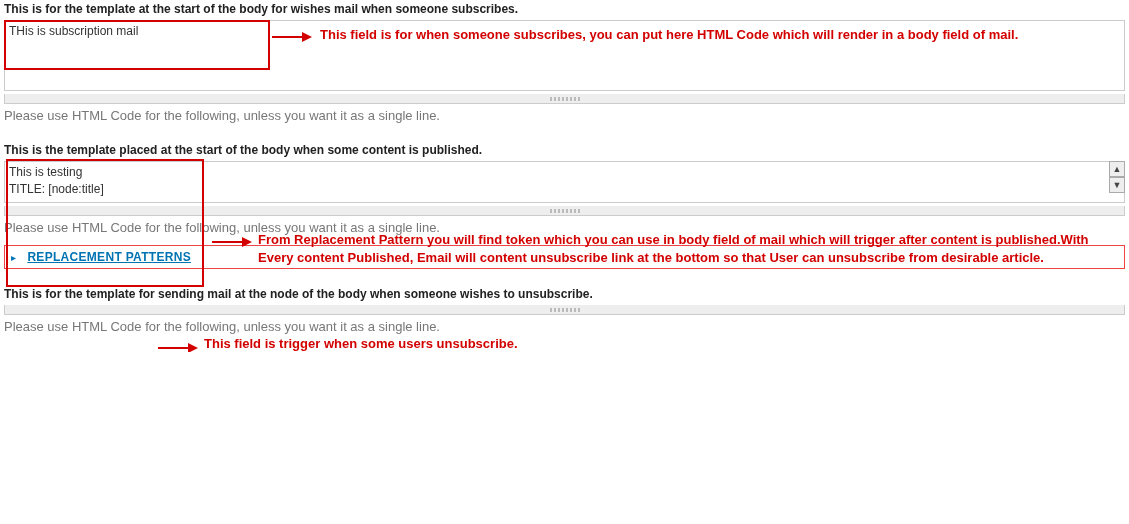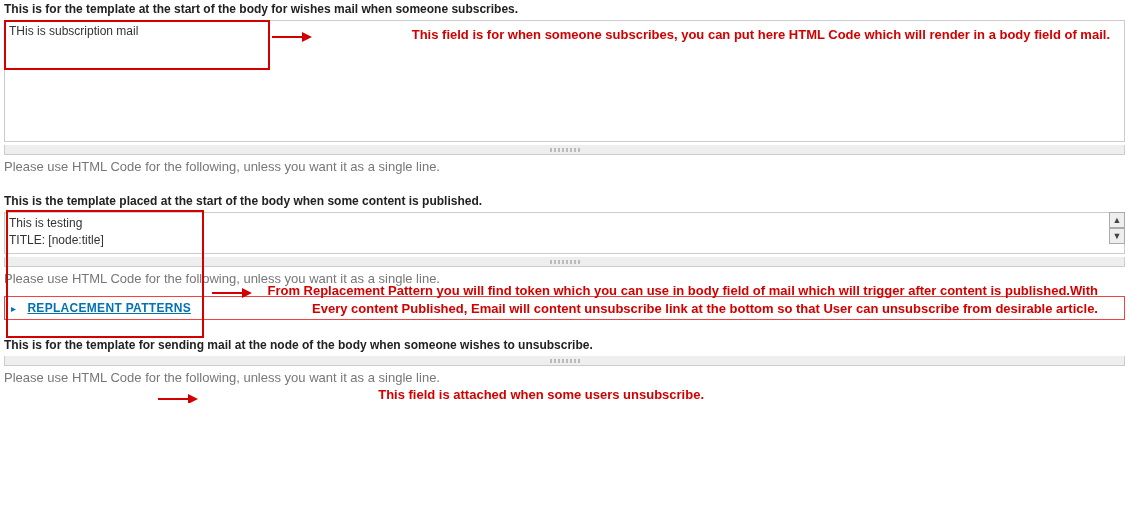--- a/index.html
+++ b/index.html
@@ -26,21 +26,21 @@
   textarea {
     width: 100%;
     border: 1px solid #ccc;
     font-family: Arial, Helvetica, sans-serif;
     font-size: 12px;
     padding: 2px 4px;
     resize: none;
     color: #333;
     line-height: 1.4;
   }
-  .ta1 { height: 122px; }
+  .ta1 { height: 71px; }
   .ta2 { height: 42px; }
   .ta3 { height: 90px; }
   .grippie {
     height: 10px;
     background: #eee;
     border: 1px solid #ccc;
     border-top: none;
     margin: 0 4px 2px 4px;
     position: relative;
   }
@@ -61,21 +61,20 @@
     position: absolute;
     border: 2px solid #d30000;
     pointer-events: none;
   }
   .annot {
     position: absolute;
     color: #d30000;
     font-weight: bold;
     font-size: 13px;
     line-height: 1.35;
-    text-align: right;
   }
   .arrow {
     position: absolute;
     width: 40px;
     height: 14px;
   }
   .arrow svg { width: 100%; height: 100%; }
   .replacement-link {
     color: #0073b3;
     font-weight: bold;
@@ -160,14 +159,14 @@
   <div class="field-label">This is for the template for sending mail at the node of the body when someone wishes to unsubscribe.</div>
   <div class="grippie"></div>
   <div class="helptext">Please use HTML Code for the following, unless you want it as a single line.</div>
 
   <div class="arrow" style="left:158px; top:56px;">
     <svg viewBox="0 0 40 14">
         <line x1="0" y1="7" x2="30" y2="7" stroke="#d30000" stroke-width="2"></line>
         <polygon points="30,2 40,7 30,12" fill="#d30000"></polygon>
       </svg>
   </div>
-  <div class="annot" style="left:204px; top:50px; width:500px;">This field is attached when some users unsubscribe.</div>
+  <div class="annot" style="left:204px; top:50px; width:500px;">This field is trigger when some users unsubscribe.</div>
 </div>
 
 </body></html>

